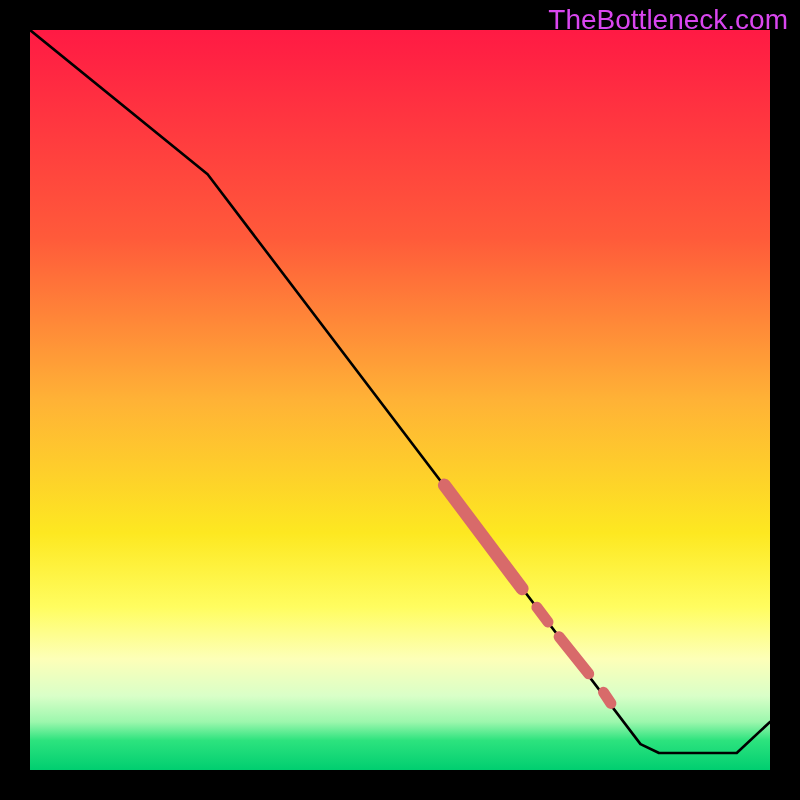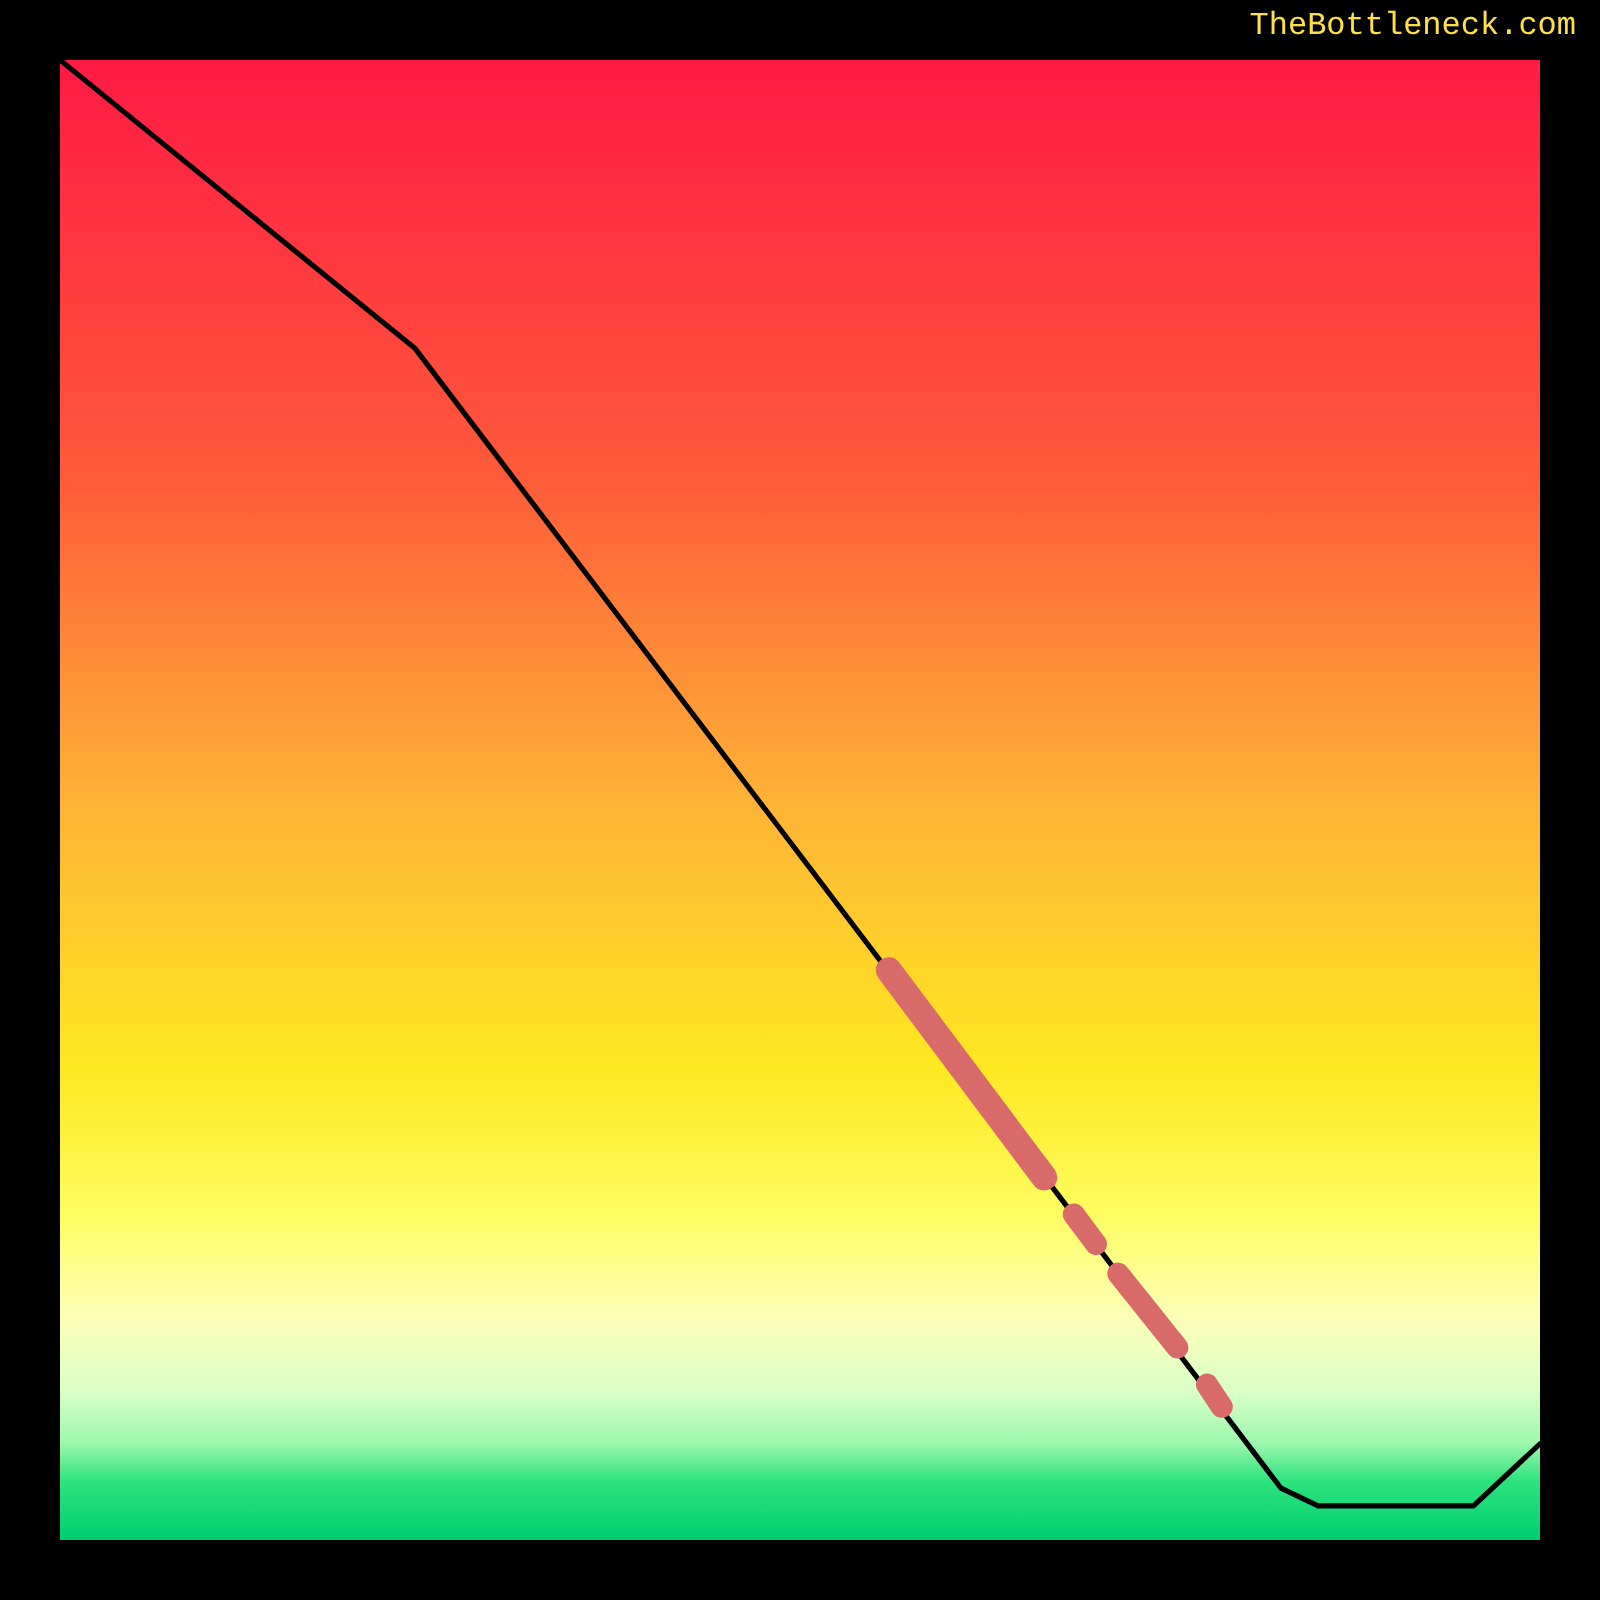--- a/index.html
+++ b/index.html
@@ -7,24 +7,24 @@
   .frame {
     position: relative;
     width: 800px;
     height: 800px;
     background: #000;
   }
   .watermark {
     position: absolute;
     top: 4px;
     right: 12px;
-    font-family: Liberation Mono, monospace;
-    font-size: 16px;
+    font-family: Liberation Sans, sans-serif;
+    font-size: 28px;
     font-weight: 400;
-    color: #fde047;
+    color: #d946ef;
     letter-spacing: 0px;
     z-index: 10;
   }
   .plot {
     position: absolute;
     left: 30px;
     top: 30px;
     width: 740px;
     height: 740px;
   }

